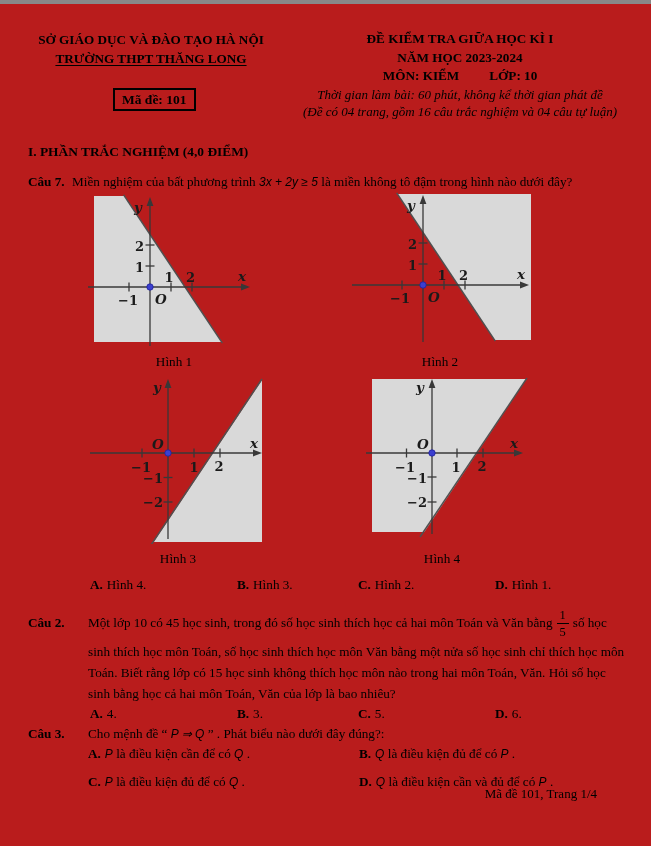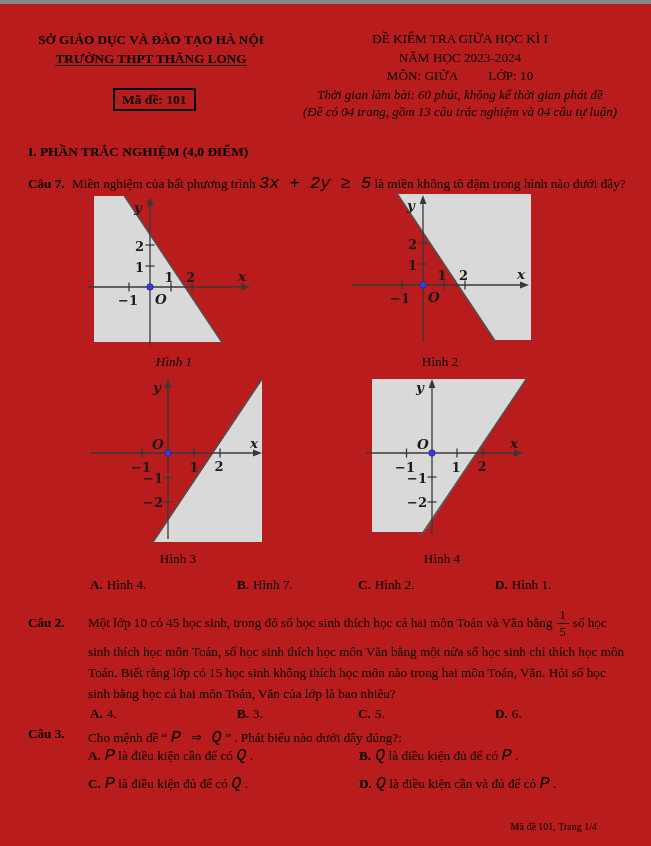--- a/index.html
+++ b/index.html
@@ -6,49 +6,49 @@
   .page{
     position:relative; width:651px; height:846px; background:#b91c1c;
     font-family:"Liberation Serif",serif; color:#000; font-size:13.2px;
     overflow:hidden; margin:4px auto;
   }
   .abs{position:absolute;}
   .u{text-decoration:underline; text-underline-offset:2px;}
   .ctr{text-align:center;}
   .hdr-left{left:30px; top:26px; width:242px; line-height:19px; font-weight:bold;}
   .hdr-right{left:292px; top:26px; width:336px; line-height:18.5px;}
-  .hdr-right .ln{font-weight:normal;}
+  .hdr-right .ln{font-weight:bold;}
   .hdr-right .it{font-style:italic; font-size:13px; line-height:17.5px;}
   .subject-line span+span{margin-left:30px;}
   .code-box{
     left:113px; top:84px; width:auto; padding:1px 7px;
     border:2.5px solid #000; font-weight:bold; font-size:13.5px; line-height:17px;
   }
   .section-title{left:28px; top:140px; font-weight:bold; font-size:13.4px;}
   .qlabel{font-weight:bold; display:inline-block;}
   .q1-line{left:28px; top:170px; width:600px;}
   .q1-line .qlabel{width:44px;}
-  .math{font-family:Liberation Mono, monospace; font-style:italic; font-size:17px;}
+  .math{font-family:Liberation Sans, sans-serif; font-style:italic; font-size:12px;}
   .bseg{font-weight:normal;}
   .caption{width:80px; text-align:center; font-size:13.2px;}
   .opt .letter{font-weight:bold; margin-right:4px;}
   .q2-label{left:28px; top:611px;}
   .q2-l1{left:88px; top:601px; line-height:36px; width:540px; white-space:nowrap;}
   .frac{
     display:inline-block; vertical-align:middle; line-height:1.12;
     text-align:center; font-size:12.5px; margin:0 4px;
   }
   .frac .num{display:block; padding:0 3px 1px; border-bottom:1px solid #000;}
   .frac .den{display:block; padding-top:1px;}
   .q2-l2{left:88px; top:640px; width:540px;}
   .q2-l3{left:88px; top:661px; width:540px;}
   .q2-l4{left:88px; top:682px; width:540px;}
   .q3-label{left:28px; top:722px;}
   .q3-intro{left:88px; top:722px; width:540px;}
-  .footer{right:54px; top:817px; font-size:10px;}
+  .footer{right:54px; top:782px; font-size:13px;}
   svg text{
     font-family:"DejaVu Serif",serif; font-weight:700; font-size:13px; fill:#1a1a1a;
   }
   svg text.var{font-style:italic; font-weight:600; font-size:13.5px;}
 </style>
 </head>
 <body>
 
 <div class="page">
 
@@ -56,24 +56,24 @@
     <div>SỞ GIÁO DỤC VÀ ĐÀO TẠO HÀ NỘI</div>
     <div class="u">TRƯỜNG THPT THĂNG LONG</div>
   </div>
 
   <div class="abs code-box">Mã đề: 101</div>
 
   <div class="abs hdr-right ctr">
     <div class="ln">ĐỀ KIỂM TRA GIỮA HỌC KÌ I</div>
     <div class="ln">NĂM HỌC 2023-2024</div>
     <div class="ln subject-line">
-      <span>MÔN: GIỮA</span><span>LỚP: 10</span>
+      <span>MÔN: KIỂM</span><span>LỚP: 10</span>
     </div>
     <div class="it">Thời gian làm bài: 60 phút, không kể thời gian phát đề</div>
-    <div class="it">(Đề có 04 trang, gồm 13 câu trắc nghiệm và 04 câu tự luận)</div>
+    <div class="it">(Đề có 04 trang, gồm 16 câu trắc nghiệm và 04 câu tự luận)</div>
   </div>
 
   <div class="abs section-title">I. PHẦN TRẮC NGHIỆM (4,0 ĐIỂM)</div>
 
   <div class="abs q1-line">
     <span class="qlabel">Câu 7.</span><span>Miền nghiệm của bất phương trình <span class="math">3x + 2y ≥ 5</span> là miền <span class="bseg">không</span> tô đậm trong hình nào dưới đây?</span>
   </div>
 
   <svg class="abs" style="left:85px; top:190px;" width="170" height="155" viewBox="0 0 170 155">
     <polygon points="9,2 39.3,2 136.7,148 9,148" fill="#d9d9d9"></polygon>
@@ -92,21 +92,21 @@
     <circle cx="65" cy="93" r="3.2" fill="#3b3fd0" stroke="#20209a" stroke-width="0.8"></circle>
     <text class="var" x="53" y="18" text-anchor="middle">y</text>
     <text class="var" x="157" y="87" text-anchor="middle">x</text>
     <text class="var" x="76" y="110" text-anchor="middle">O</text>
     <text x="43" y="111" text-anchor="middle">−1</text>
     <text x="84" y="88" text-anchor="middle">1</text>
     <text x="105.5" y="88" text-anchor="middle">2</text>
     <text x="59" y="56.5" text-anchor="end">2</text>
     <text x="59" y="77.5" text-anchor="end">1</text>
   </svg>
-  <div class="abs caption" style="left:134px; top:350px;font-style:italic;">Hình 1</div>
+  <div class="abs caption" style="left:134px; top:350px;">Hình 1</div>
 
   <svg class="abs" style="left:348px; top:188px;" width="185" height="152" viewBox="0 0 185 152">
     <polygon points="49.3,2 183,2 183,148 146.7,148" fill="#d9d9d9"></polygon>
     <line x1="48.7" y1="0.9" x2="147.3" y2="149.1" stroke="#505050" stroke-width="1.5"></line>
     <g stroke="#383838" stroke-width="1.3">
       <line x1="4" y1="93" x2="174" y2="93"></line>
       <line x1="75" y1="150" x2="75" y2="9"></line>
       <line x1="54" y1="88.5" x2="54" y2="97.5"></line>
         <line x1="96" y1="88.5" x2="96" y2="97.5"></line>
         <line x1="117" y1="88.5" x2="117" y2="97.5"></line>
@@ -173,21 +173,21 @@
     <text class="var" x="71" y="73" text-anchor="middle">O</text>
     <text x="53" y="96" text-anchor="middle">−1</text>
     <text x="104" y="96" text-anchor="middle">1</text>
     <text x="130" y="95" text-anchor="middle">2</text>
     <text x="75" y="107" text-anchor="end">−1</text>
     <text x="75" y="131" text-anchor="end">−2</text>
   </svg>
   <div class="abs caption" style="left:402px; top:547px;">Hình 4</div>
 
   <span class="abs opt" style="left:90px; top:573px;"><span class="letter">A.</span><span>Hình 4.</span></span>
-  <span class="abs opt" style="left:237px; top:573px;"><span class="letter">B.</span><span>Hình 7.</span></span>
+  <span class="abs opt" style="left:237px; top:573px;"><span class="letter">B.</span><span>Hình 3.</span></span>
   <span class="abs opt" style="left:358px; top:573px;"><span class="letter">C.</span><span>Hình 2.</span></span>
   <span class="abs opt" style="left:495px; top:573px;"><span class="letter">D.</span><span>Hình 1.</span></span>
 
   <span class="abs qlabel q2-label">Câu 2.</span>
   <div class="abs q2-l1">Một lớp 10 có 45 học sinh, trong đó số học sinh thích học cả hai môn Toán và Văn bằng<span class="frac"><span class="num">1</span><span class="den">5</span></span>số học</div>
   <div class="abs q2-l2">sinh thích học môn Toán, số học sinh thích học môn Văn bằng một nửa số học sinh chỉ thích học môn</div>
   <div class="abs q2-l3">Toán. Biết rằng lớp có 15 học sinh không thích học môn nào trong hai môn Toán, Văn. Hỏi số học</div>
   <div class="abs q2-l4">sinh bằng học cả hai môn Toán, Văn của lớp là bao nhiêu?</div>
 
   <span class="abs opt" style="left:90px; top:702px;"><span class="letter">A.</span><span>4.</span></span>

